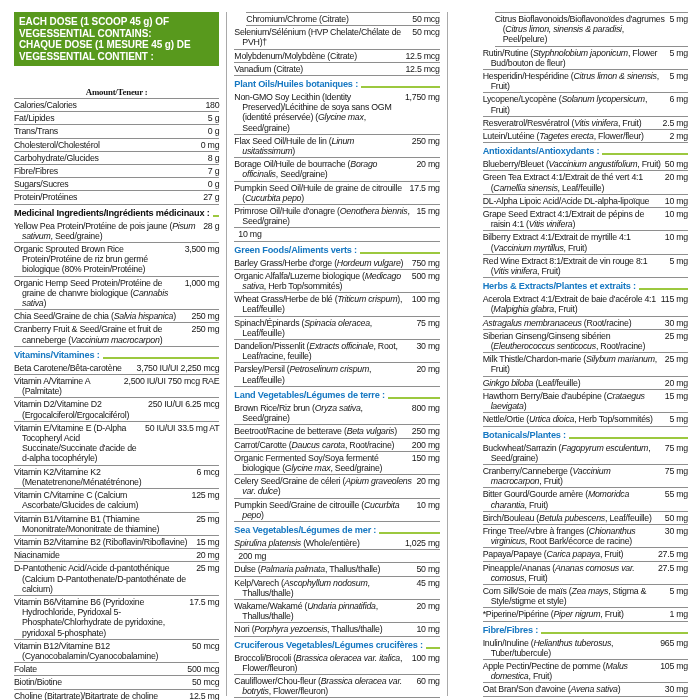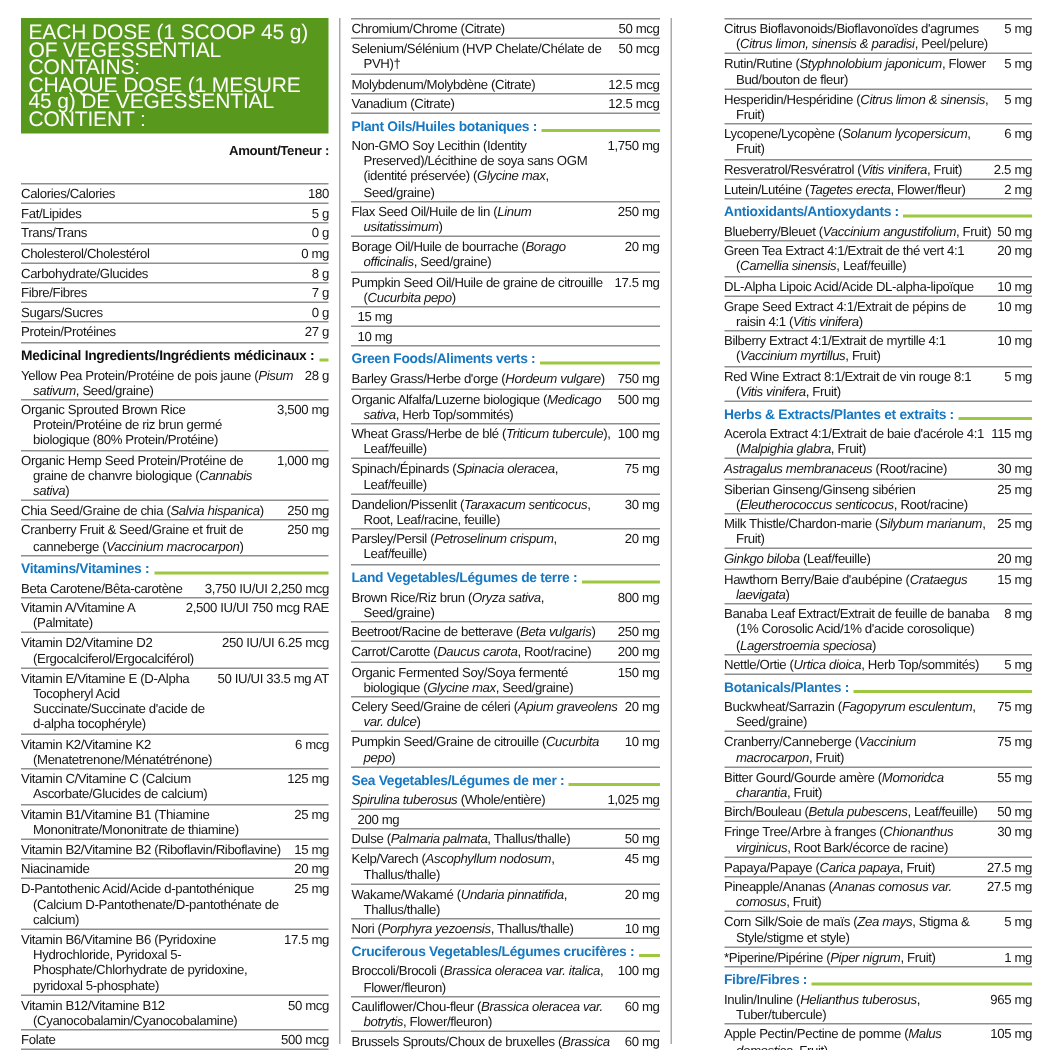--- a/index.html
+++ b/index.html
@@ -19,32 +19,33 @@
     -webkit-font-smoothing:antialiased;
   }
   .label{width:700px;height:700px;padding:12px 12px 4px 14px;}
   .cols{display:flex;align-items:stretch;height:100%;}
   .col{flex:1 1 0;padding:0 7px;min-width:0;}
   .col+.col{border-left:1px solid #a9a9a9;}
   .col1{padding-left:0;}
   .col3{padding-right:0;padding-left:35px;}
 
   .dose-header{
-    background:var(--green);color:#fff;font-weight:normal;
-    font-size:14px;line-height:11.5px;letter-spacing:-0.1px;
-    padding:4px 5px;margin-bottom:4px;
+    background:var(--green);color:#fff;font-weight:bold;
+    font-size:10px;line-height:11.5px;letter-spacing:-0.1px;
+    padding:4px 5px;margin-bottom:19px;
   }
   .amount-label{
-    text-align:right;font-weight:bold;font-size:8.8px;
-    padding:2px 0 17px;border-bottom:1px solid var(--divider);
+    text-align:center;font-weight:bold;font-size:8.8px;
+    padding:2px 0 1px;border-bottom:1px solid var(--divider);
     letter-spacing:-0.2px;
+    font-family:Liberation Serif, serif;
   }
 
   .rows{font-size:8.8px;letter-spacing:-0.25px;}
-  .rows-top .row:first-child{border-top:1px solid var(--divider);}
+  .rows-top .row:first-child{border-top:1px solid var(--divider);margin-left:12px;}
   .row{
     display:flex;align-items:flex-start;
     border-bottom:1px solid var(--divider);
     padding:1px 0;line-height:10.2px;
   }
   .ing{flex:1 1 auto;padding-left:8px;text-indent:-8px;min-width:0;}
   .amt{flex:0 0 auto;white-space:nowrap;padding-left:4px;text-align:right;}
 
   .section{
     display:flex;align-items:flex-end;
@@ -232,47 +233,48 @@
           </div>
           <div class="row">
             <span class="ing">Borage Oil/Huile de bourrache (<i>Borago officinalis</i>, Seed/graine)</span>
             <span class="amt">20 mg</span>
           </div>
           <div class="row">
             <span class="ing">Pumpkin Seed Oil/Huile de graine de citrouille (<i>Cucurbita pepo</i>)</span>
             <span class="amt">17.5 mg</span>
           </div>
           <div class="row">
+            <span class="ing">Primrose Oil/Huile d'onagre (<i>Oenothera biennis</i>, Seed/graine)</span>
             <span class="amt">15 mg</span>
           </div>
           <div class="row">
             <span class="amt">10 mg</span>
           </div>
           <div class="section">
             <span class="section-label">Green Foods/Aliments verts :</span>
             <span class="section-rule"></span>
           </div>
           <div class="row">
             <span class="ing">Barley Grass/Herbe d'orge (<i>Hordeum vulgare</i>)</span>
             <span class="amt">750 mg</span>
           </div>
           <div class="row">
             <span class="ing">Organic Alfalfa/Luzerne biologique (<i>Medicago sativa</i>, Herb Top/sommités)</span>
             <span class="amt">500 mg</span>
           </div>
           <div class="row">
-            <span class="ing">Wheat Grass/Herbe de blé (<i>Triticum tubercule</i>), Leaf/feuille)</span>
+            <span class="ing">Wheat Grass/Herbe de blé (<i>Triticum crispum</i>), Leaf/feuille)</span>
             <span class="amt">100 mg</span>
           </div>
           <div class="row">
             <span class="ing">Spinach/Épinards (<i>Spinacia oleracea</i>, Leaf/feuille)</span>
             <span class="amt">75 mg</span>
           </div>
           <div class="row">
-            <span class="ing">Dandelion/Pissenlit (<i>Taraxacum senticocus</i>, Root, Leaf/racine, feuille)</span>
+            <span class="ing">Dandelion/Pissenlit (<i>Extracts officinale</i>, Root, Leaf/racine, feuille)</span>
             <span class="amt">30 mg</span>
           </div>
           <div class="row">
             <span class="ing">Parsley/Persil (<i>Petroselinum crispum</i>, Leaf/feuille)</span>
             <span class="amt">20 mg</span>
           </div>
           <div class="section">
             <span class="section-label">Land Vegetables/Légumes de terre :</span>
             <span class="section-rule"></span>
           </div>
@@ -298,21 +300,21 @@
           </div>
           <div class="row">
             <span class="ing">Pumpkin Seed/Graine de citrouille (<i>Cucurbita pepo</i>)</span>
             <span class="amt">10 mg</span>
           </div>
           <div class="section">
             <span class="section-label">Sea Vegetables/Légumes de mer :</span>
             <span class="section-rule"></span>
           </div>
           <div class="row">
-            <span class="ing"><i>Spirulina tuberosus</i> (Whole/entière)</span>
+            <span class="ing"><i>Spirulina platensis</i> (Whole/entière)</span>
             <span class="amt">1,025 mg</span>
           </div>
           <div class="row">
             <span class="amt">200 mg</span>
           </div>
           <div class="row">
             <span class="ing">Dulse (<i>Palmaria palmata</i>, Thallus/thalle)</span>
             <span class="amt">50 mg</span>
           </div>
           <div class="row">
@@ -422,24 +424,20 @@
           </div>
           <div class="row">
             <span class="ing"><i>Ginkgo biloba</i> (Leaf/feuille)</span>
             <span class="amt">20 mg</span>
           </div>
           <div class="row">
             <span class="ing">Hawthorn Berry/Baie d'aubépine (<i>Crataegus laevigata</i>)</span>
             <span class="amt">15 mg</span>
           </div>
           <div class="row">
-            <span class="ing">Banaba Leaf Extract/Extrait de feuille de banaba (1% Corosolic Acid/1% d'acide corosolique) (<i>Lagerstroemia speciosa</i>)</span>
-            <span class="amt">8 mg</span>
-          </div>
-          <div class="row">
             <span class="ing">Nettle/Ortie (<i>Urtica dioica</i>, Herb Top/sommités)</span>
             <span class="amt">5 mg</span>
           </div>
           <div class="section">
             <span class="section-label">Botanicals/Plantes :</span>
             <span class="section-rule"></span>
           </div>
           <div class="row">
             <span class="ing">Buckwheat/Sarrazin (<i>Fagopyrum esculentum</i>, Seed/graine)</span>
             <span class="amt">75 mg</span>

